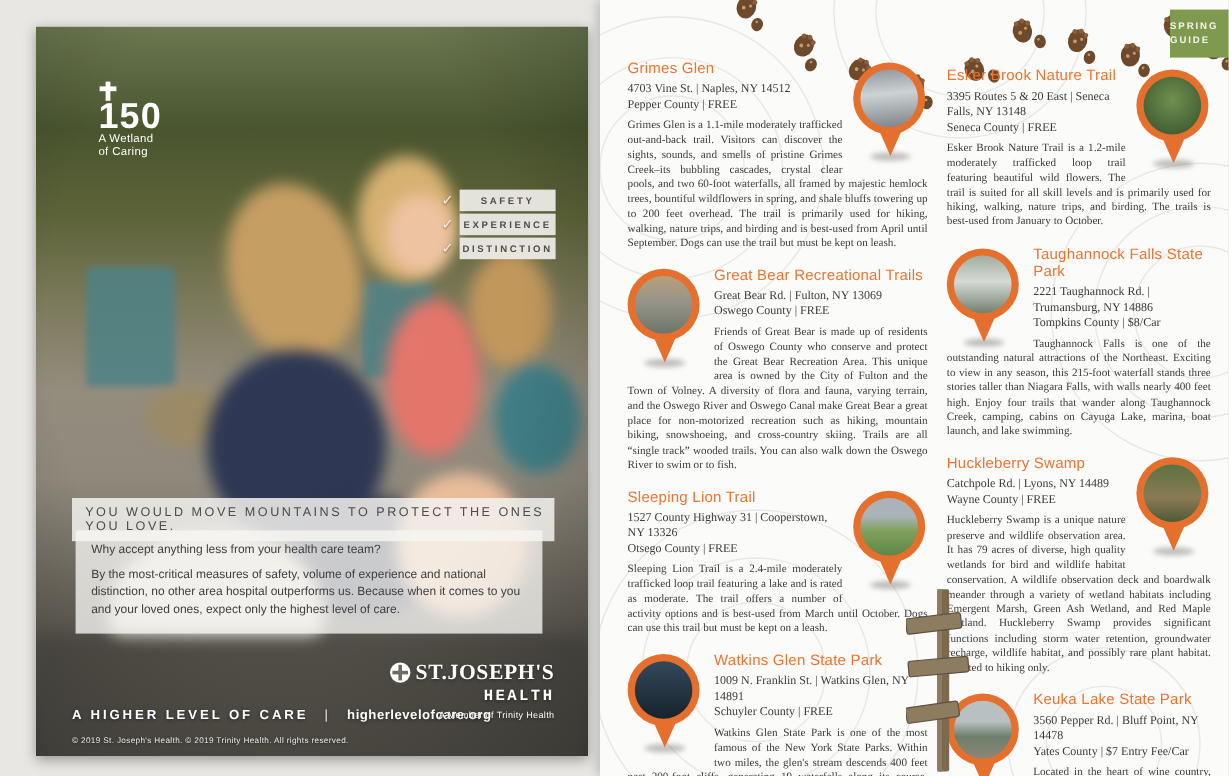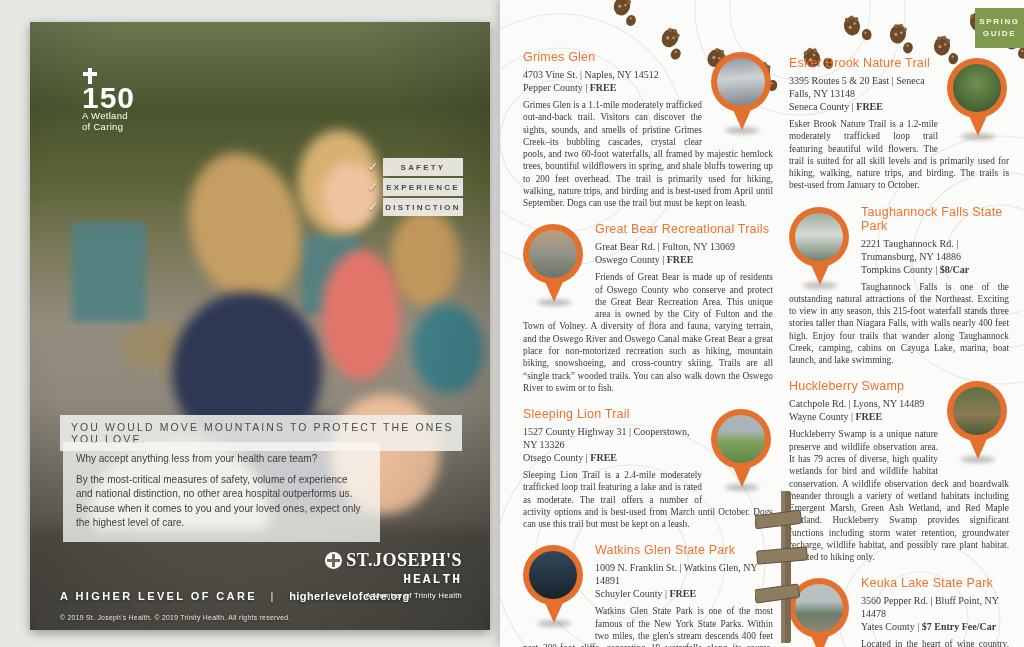--- a/index.html
+++ b/index.html
@@ -31,21 +31,21 @@
   .badge-row { display:flex; align-items:center; margin-bottom:2px; }
   .badge-check { color:#f2f1ec; font-size:12px; width:12px; margin-right:3px;
                  text-shadow:0 1px 2px rgba(0,0,0,.5); }
   .badge-box { width:80px; background:rgba(240,238,233,.92); color:#4d4d4d;
                font-size:8px; font-weight:bold; letter-spacing:2.2px; text-align:center;
                padding:4.5px 0; }
 
   .headline-bar { position:absolute; left:30px; top:393px; width:402px;
                   background:rgba(243,242,238,.85); color:#4b4b4b;
                   font-size:10.5px; letter-spacing:2.1px; padding:6px 0 6px 11px; }
-  .copy-box { position:absolute; left:33px; top:420px; width:317px;
+  .copy-box { position:absolute; left:33px; top:420px; width:389px;
               background:rgba(247,246,242,.78); color:#3e3e3e; padding:10px 13px 12px;
               font-size:10px; line-height:1.42; }
   .copy-box p + p { margin-top:7px; }
 
   .tagline { position:absolute; left:30px; top:568px; color:#fff; font-size:11px;
              font-weight:bold; letter-spacing:2.4px; text-shadow:0 1px 3px rgba(0,0,0,.5); }
   .tagline .url { letter-spacing:.4px; margin-left:8px; }
   .tagline .pipe { font-weight:normal; margin-left:8px; opacity:.9; }
   .copyright { position:absolute; left:30px; top:592px; color:rgba(255,255,255,.9);
                font-size:6.8px; letter-spacing:.3px; text-shadow:0 1px 2px rgba(0,0,0,.5); }
@@ -60,33 +60,33 @@
   .sj-health { font-family:Liberation Mono, monospace; font-weight:bold; font-size:13px; letter-spacing:2px; margin-top:1px; }
   .sj-member { font-size:7.5px; margin-top:4px; letter-spacing:.3px; }
 
   
   #right-page { position:absolute; left:500px; top:0; width:524px; height:647px;
                 background:#fbfbf9; box-shadow:-3px 0 8px rgba(0,0,0,.18); }
   .topo { position:absolute; inset:0; pointer-events:none; }
 
   .spring-tab { position:absolute; right:0; top:8px; width:49px; height:40px; background:#7f9a4f;
                 color:#f3f4ec; font-size:8px; font-weight:bold; letter-spacing:1.6px;
-                display:flex; flex-direction:column; align-items:center; justify-content:center;
+                display:flex; flex-direction:column; justify-content:center;
                 line-height:1.5; }
 
   .cols { position:absolute; left:23px; top:50px; width:486px; display:flex; gap:16px; }
   .col { position:relative; }
   .col1 { width:250px; }
   .col2 { width:220px; padding-top:6px; }
 
   .trail { position:relative; margin-bottom:13px; }
   .trail::after { content:""; display:block; clear:both; }
   .trail-name { color:#ee7330; font-size:12.5px; font-weight:normal; letter-spacing:.2px; margin-bottom:4px; }
   .addr { font-family:"Liberation Serif", serif; font-size:10px; color:#3b3b3b; line-height:1.3; margin-bottom:5px; }
-  .addr strong { font-weight:bold;text-align:right; }
+  .addr strong { font-weight:normal;text-align:right; }
   .desc { font-family:"Liberation Serif", serif; font-size:9.3px; color:#3b3b3b; line-height:1.32;
           text-align:justify; }
 
   .pin { width:62px; position:relative; }
   .pin.side-right { float:right; margin:2px 0 4px 9px; }
   .pin.side-left  { float:left; margin:2px 10px 4px 0; }
   .pin .ring { width:60px; height:60px; border-radius:50%; background:#e5702e;
                display:flex; align-items:center; justify-content:center; position:relative; z-index:2; }
   .pin .photo { width:48px; height:48px; border-radius:50%; }
   .pin .tail { width:0; height:0; margin:-16px auto 0; border-left:15px solid transparent;

